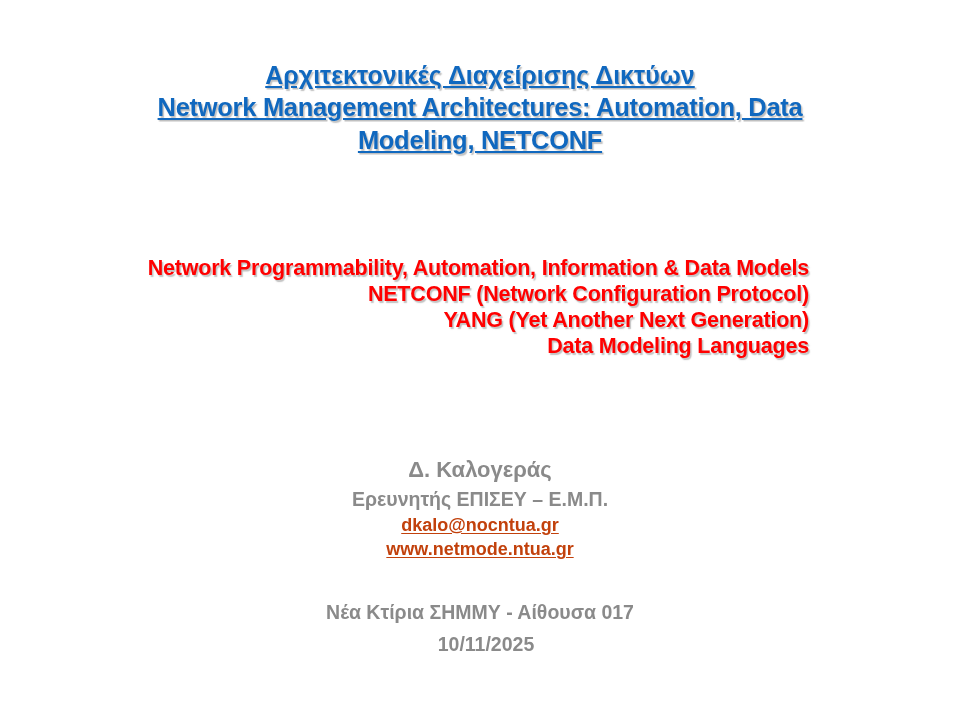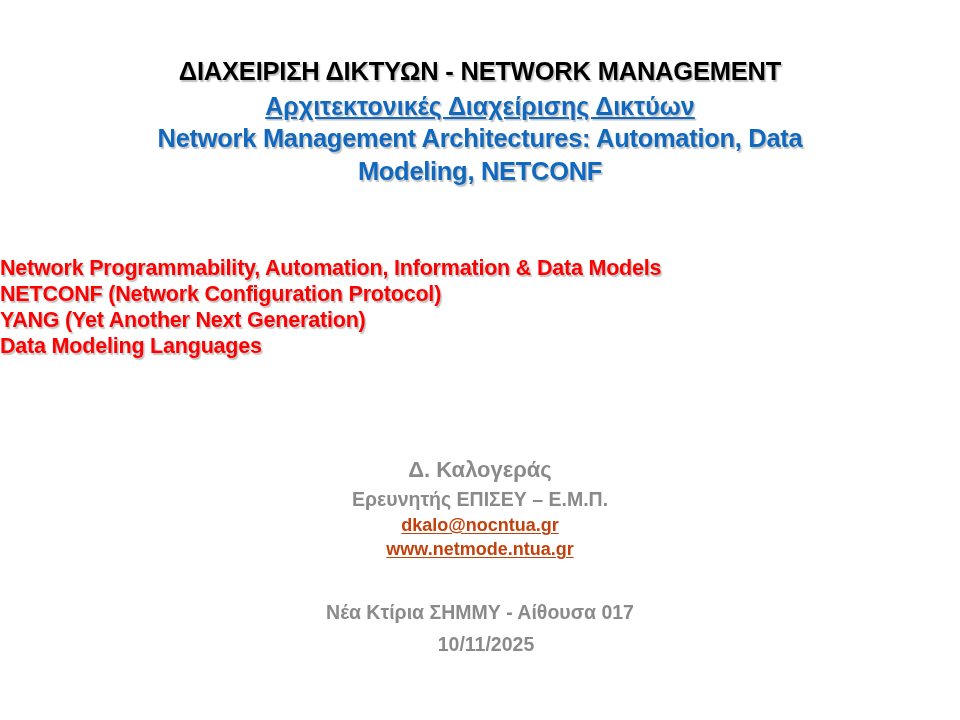--- a/index.html
+++ b/index.html
@@ -52,29 +52,30 @@
   .title-sub-en {
     font-size: 25.5px;
     font-weight: bold;
     color: #1068BF;
     line-height: 33px;
     letter-spacing: -0.3px;
     text-shadow: 1.5px 1.5px 1.2px rgba(150,150,150,0.6);
   }
   .title-sub-en .ln {
     display: block;
+    text-decoration: underline;
   }
 
   
   .topics-block {
     position: absolute;
     top: 255px;
     left: 0;
     width: 809px;
-    text-align: left;
+    text-align: right;
   }
   .topic-line {
     display: block;
     font-size: 21.5px;
     font-weight: bold;
     color: #FF0000;
     line-height: 26px;
     letter-spacing: -0.2px;
     text-shadow: 1.5px 1.5px 1.2px rgba(150,150,150,0.6);
     white-space: nowrap;
@@ -139,21 +140,20 @@
     white-space: nowrap;
     margin-left: 12px;
   }
 </style>
 </head>
 <body>
 
 <div class="slide">
 
   <div class="title-block">
-    <div class="title-main">ΔΙΑΧΕΙΡΙΣΗ ΔΙΚΤΥΩΝ - NETWORK MANAGEMENT</div>
     <div class="title-sub-gr">Αρχιτεκτονικές Διαχείρισης Δικτύων</div>
     <div class="title-sub-en">
       <span class="ln">Network Management Architectures: Automation, Data</span>
       <span class="ln">Modeling, NETCONF</span>
     </div>
   </div>
 
   <div class="topics-block">
     <span class="topic-line">Network Programmability, Automation, Information &amp; Data Models</span>
     <span class="topic-line">NETCONF (Network Configuration Protocol)</span>

